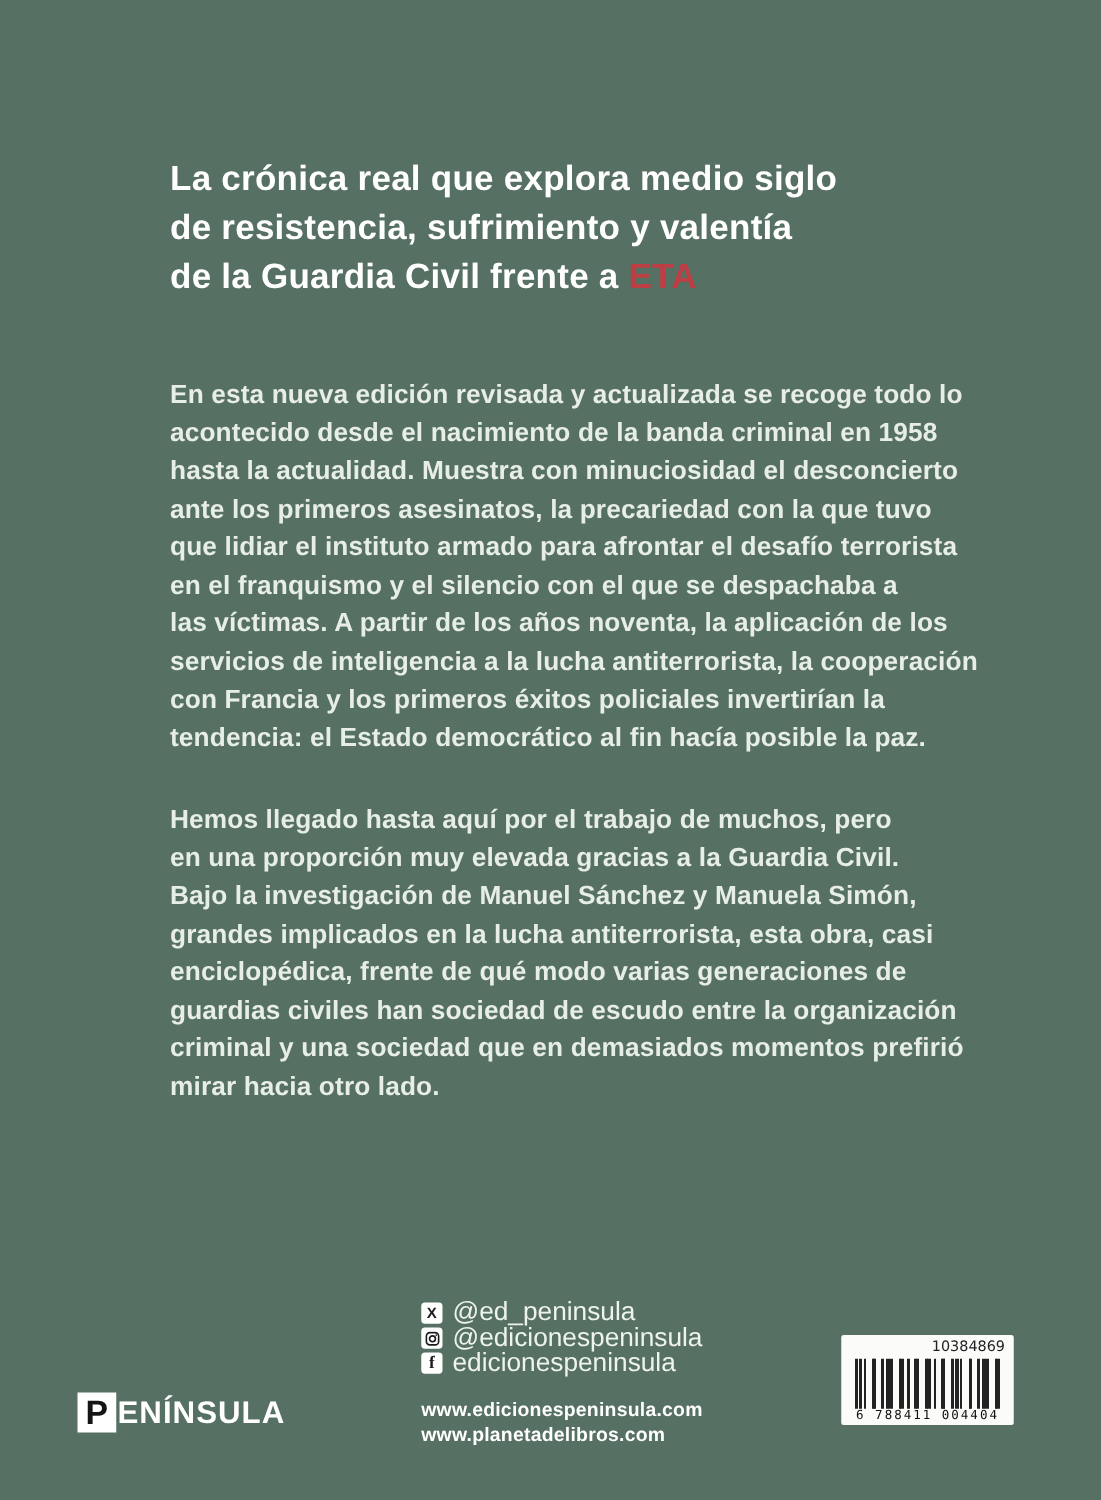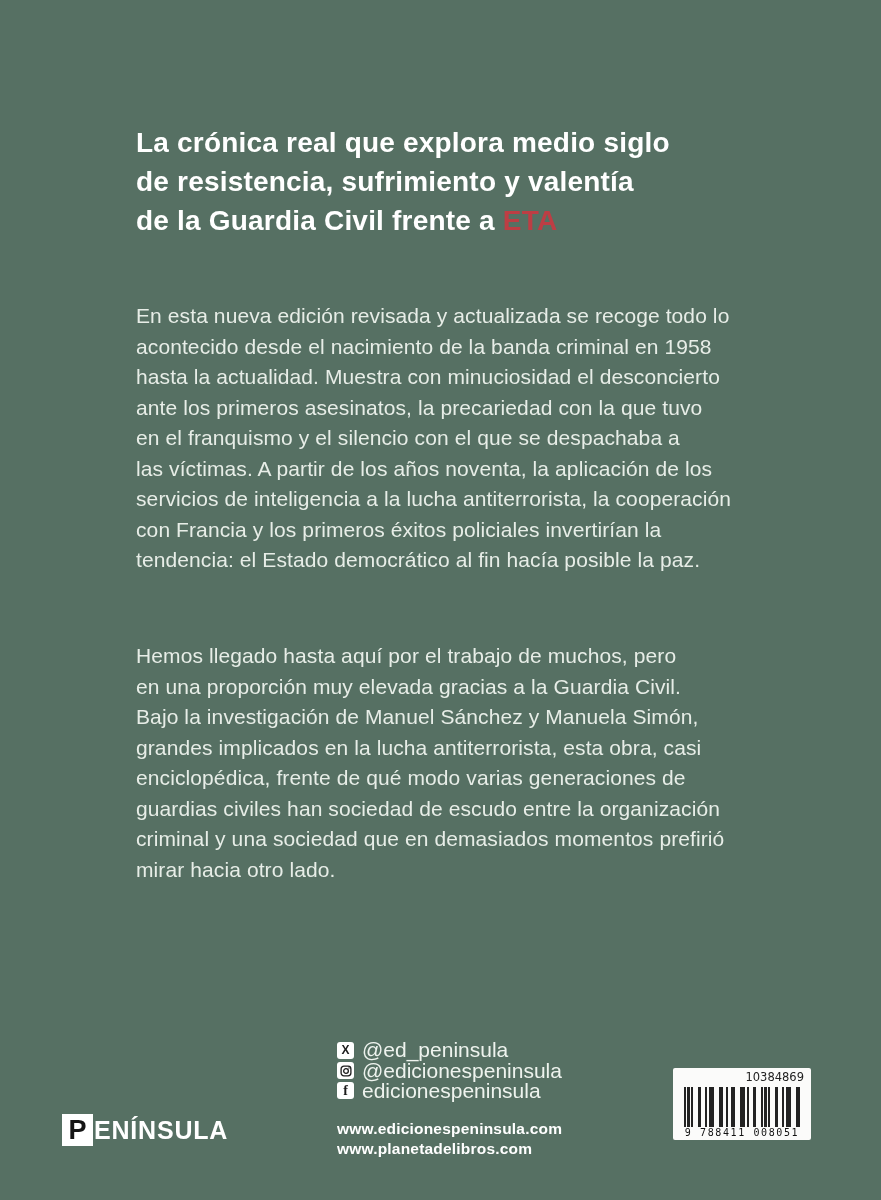--- a/index.html
+++ b/index.html
@@ -20,21 +20,21 @@
     font-weight: 700;
     line-height: 39px;
     letter-spacing: 0.2px;
   }
   .headline .accent { color: #bd3e44; }
   .para {
     position: absolute;
     left: 136px;
     color: #e7ede7;
     font-size: 21px;
-    font-weight: 400;
+    font-weight: 700;
     line-height: 30.5px;
     letter-spacing: 0.1px;
   }
   .para-1 { top: 301px; }
   .para-2 { top: 641px; }
   .social {
     position: absolute;
     left: 337px;
     top: 1040px;
   }
@@ -139,20 +139,21 @@
     <div class="tline">La crónica real que explora medio siglo</div>
     <div class="tline">de resistencia, sufrimiento y valentía</div>
     <div class="tline"><span>de la Guardia Civil frente a </span><span class="accent">ETA</span></div>
   </div>
 
   <div class="para para-1">
       <div class="tline">En esta nueva edición revisada y actualizada se recoge todo lo</div>
       <div class="tline">acontecido desde el nacimiento de la banda criminal en 1958</div>
       <div class="tline">hasta la actualidad. Muestra con minuciosidad el desconcierto</div>
       <div class="tline">ante los primeros asesinatos, la precariedad con la que tuvo</div>
+      <div class="tline">que lidiar el instituto armado para afrontar el desafío terrorista</div>
       <div class="tline">en el franquismo y el silencio con el que se despachaba a</div>
       <div class="tline">las víctimas. A partir de los años noventa, la aplicación de los</div>
       <div class="tline">servicios de inteligencia a la lucha antiterrorista, la cooperación</div>
       <div class="tline">con Francia y los primeros éxitos policiales invertirían la</div>
       <div class="tline">tendencia: el Estado democrático al fin hacía posible la paz.</div>
     </div>
 
   <div class="para para-2">
       <div class="tline">Hemos llegado hasta aquí por el trabajo de muchos, pero</div>
       <div class="tline">en una proporción muy elevada gracias a la Guardia Civil.</div>
@@ -190,16 +191,16 @@
   </div>
 
   <div class="publisher-logo">
     <span class="logo-box">P</span>
     <span class="logo-rest">ENÍNSULA</span>
   </div>
 
   <div class="barcode">
     <div class="barcode-top-number">10384869</div>
     <div class="bars"></div>
-    <div class="barcode-digits">9 788411 008051</div>
+    <div class="barcode-digits">6 788411 004404</div>
   </div>
 
 </div>
 
 </body></html>

